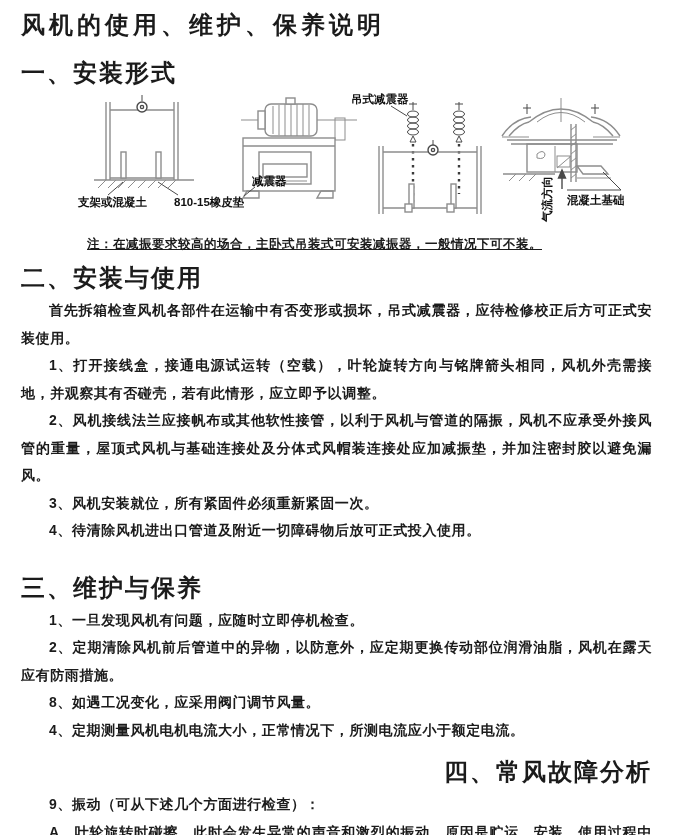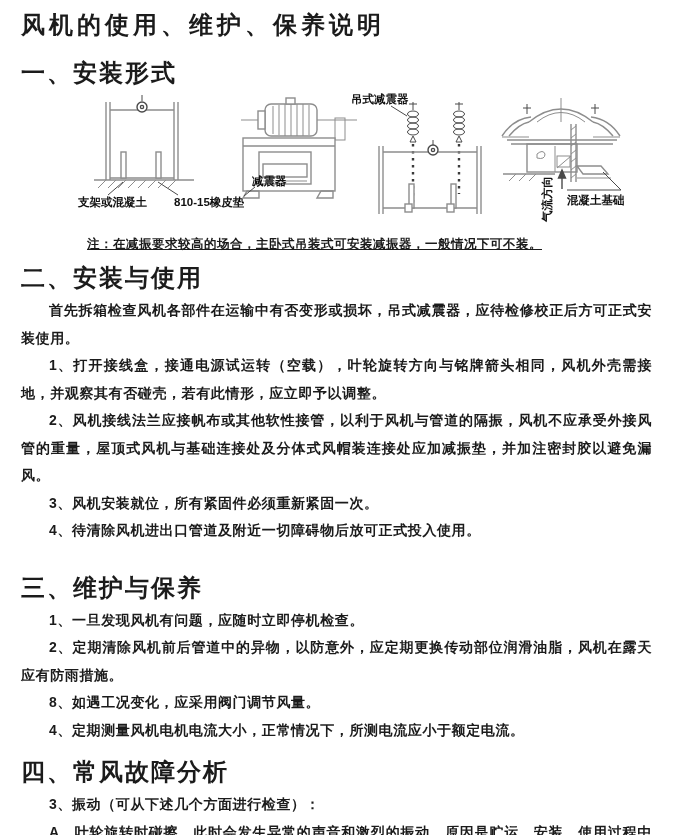--- a/index.html
+++ b/index.html
@@ -13,21 +13,21 @@
   .doc-title{
     font-size:24px;letter-spacing:4px;
     margin:2px 0 0 0;line-height:34px;
   }
   .sec-heading{
     font-size:24px;letter-spacing:2px;line-height:26px;
     margin:18px 0 0 0;
   }
   .sec-heading.h2{margin-top:12px;}
   .sec-heading.h3{margin-top:30px;}
-  .sec-heading.h4{margin-top:15px;}
+  .sec-heading.h4{margin-top:15px;text-align:right;}
   .diagrams-strip{
     position:relative;height:140px;margin-top:4px;
   }
   .diagram{position:absolute;}
   .d1{left:35px;top:2px;}
   .d2{left:214px;top:4px;}
   .d3{left:330px;top:0px;}
   .d4{left:476px;top:4px;}
   svg line,svg path,svg rect,svg circle,svg ellipse,svg polyline{
     stroke:#8d8d8d;stroke-width:1.4;fill:none;
@@ -202,14 +202,14 @@
 <p class="para">3、风机安装就位，所有紧固件必须重新紧固一次。</p>
 <p class="para">4、待清除风机进出口管道及附近一切障碍物后放可正式投入使用。</p>
 
 <h2 class="sec-heading h3">三、维护与保养</h2>
 <p class="para">1、一旦发现风机有问题，应随时立即停机检查。</p>
 <p class="para">2、定期清除风机前后管道中的异物，以防意外，应定期更换传动部位润滑油脂，风机在露天应有防雨措施。</p>
 <p class="para">8、如遇工况变化，应采用阀门调节风量。</p>
 <p class="para">4、定期测量风机电机电流大小，正常情况下，所测电流应小于额定电流。</p>
 
 <h2 class="sec-heading h4">四、常风故障分析</h2>
-<p class="para">3、振动（可从下述几个方面进行检查）：</p>
+<p class="para">9、振动（可从下述几个方面进行检查）：</p>
 <p class="para">A、叶轮旋转时碰擦，此时会发生异常的声音和激烈的振动。原因是贮运、安装、使用过程中风机外壳或叶轮部件发生变形。</p>
 
 </body></html>

